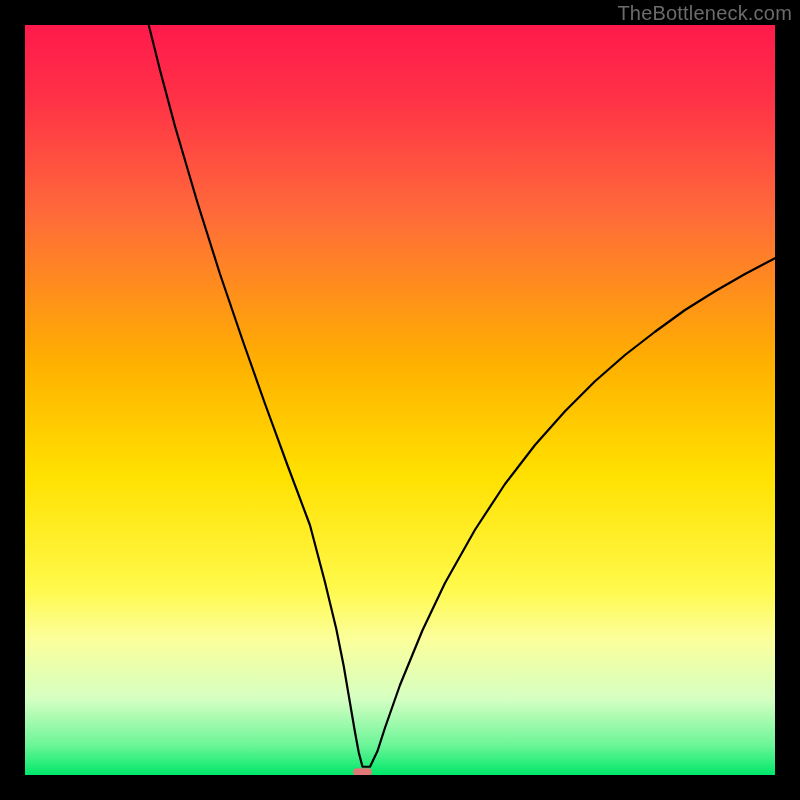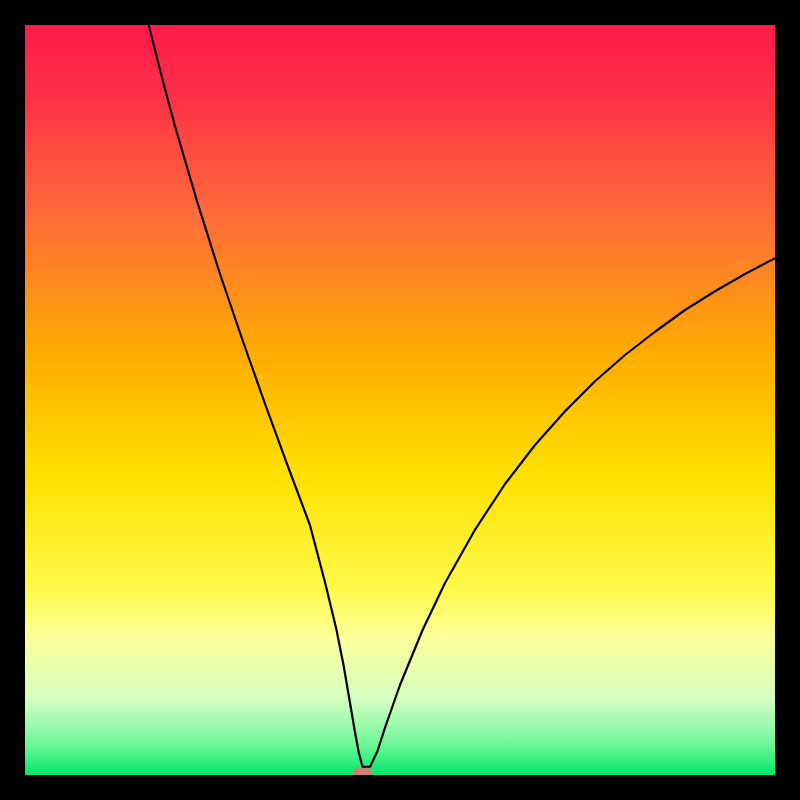--- a/index.html
+++ b/index.html
@@ -31,20 +31,21 @@
     font-size: 20px;
     font-weight: 500;
     letter-spacing: 0.2px;
   }
   svg { display: block; }
 </style>
 </head>
 <body>
 
 <div class="outer">
+  <div class="watermark">TheBottleneck.com</div>
   <div class="plot">
     <svg id="chart-svg" viewBox="0 0 750 750" width="750" height="750">
       <defs>
         <linearGradient id="bg-grad" x1="0" y1="0" x2="0" y2="1">
             <stop offset="0%" stop-color="#ff1a4b"></stop>
             <stop offset="10%" stop-color="#ff3247"></stop>
             <stop offset="25%" stop-color="#ff6a3a"></stop>
             <stop offset="45%" stop-color="#ffb000"></stop>
             <stop offset="60%" stop-color="#ffe100"></stop>
             <stop offset="75%" stop-color="#fff94a"></stop>

